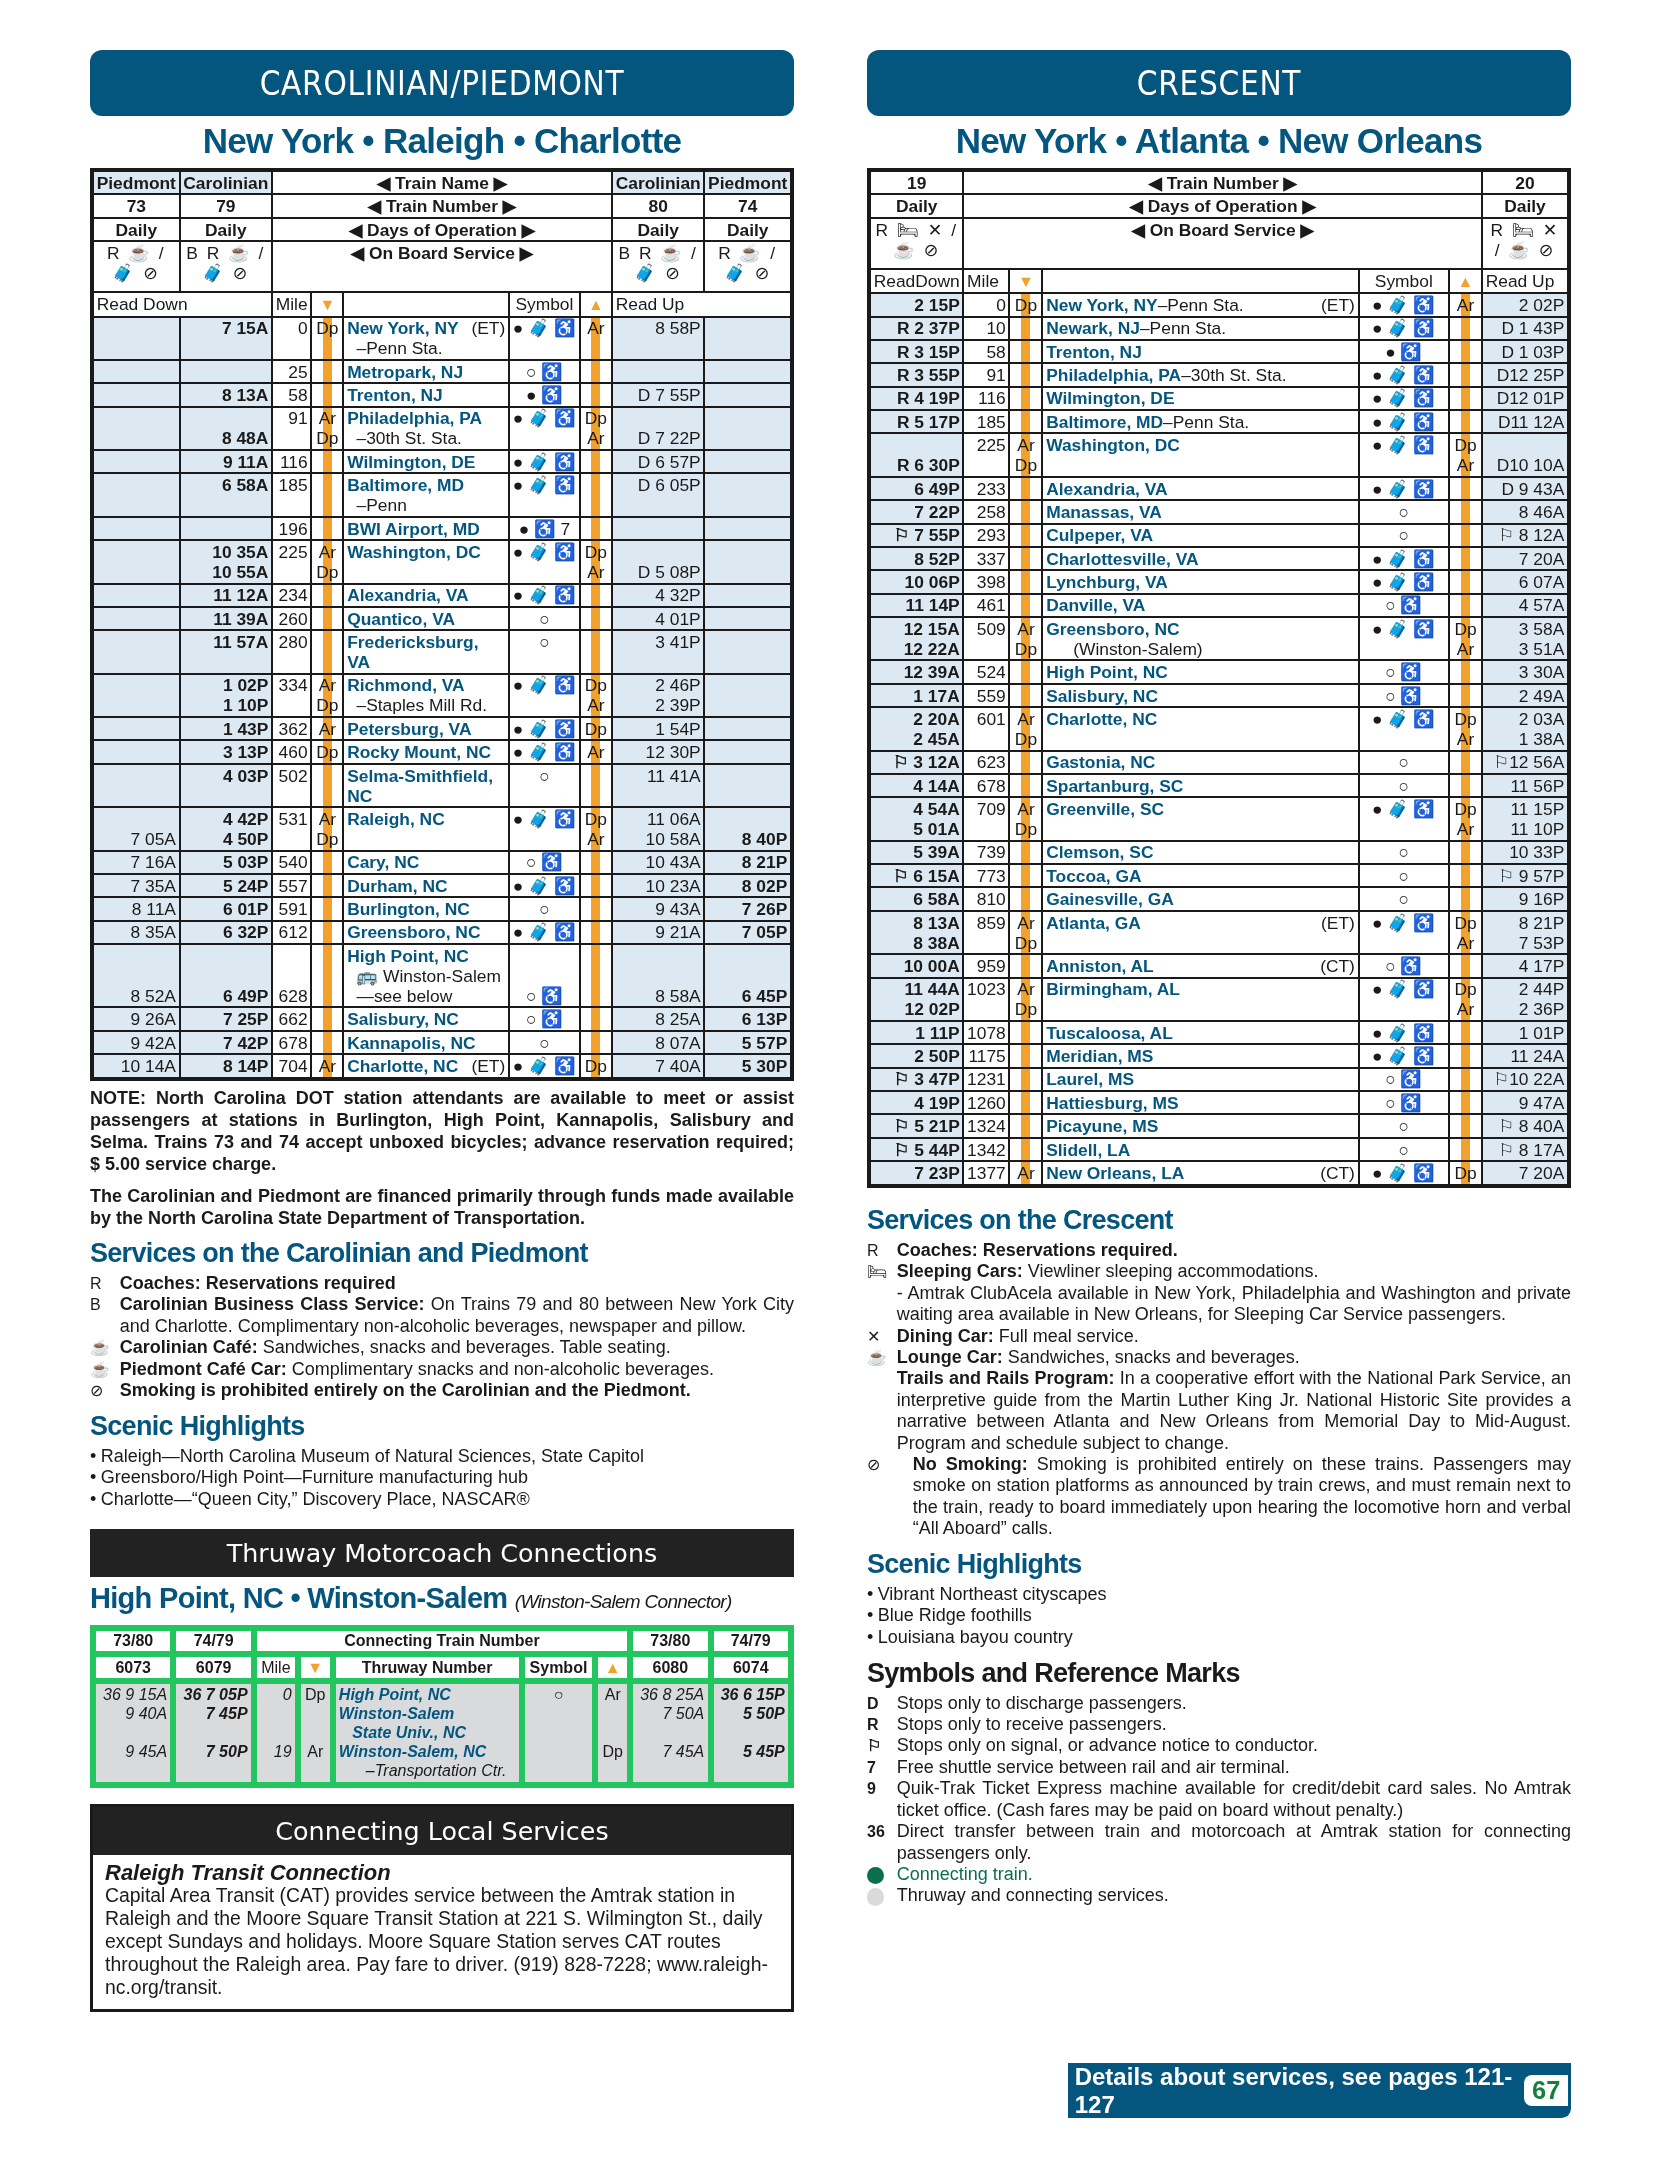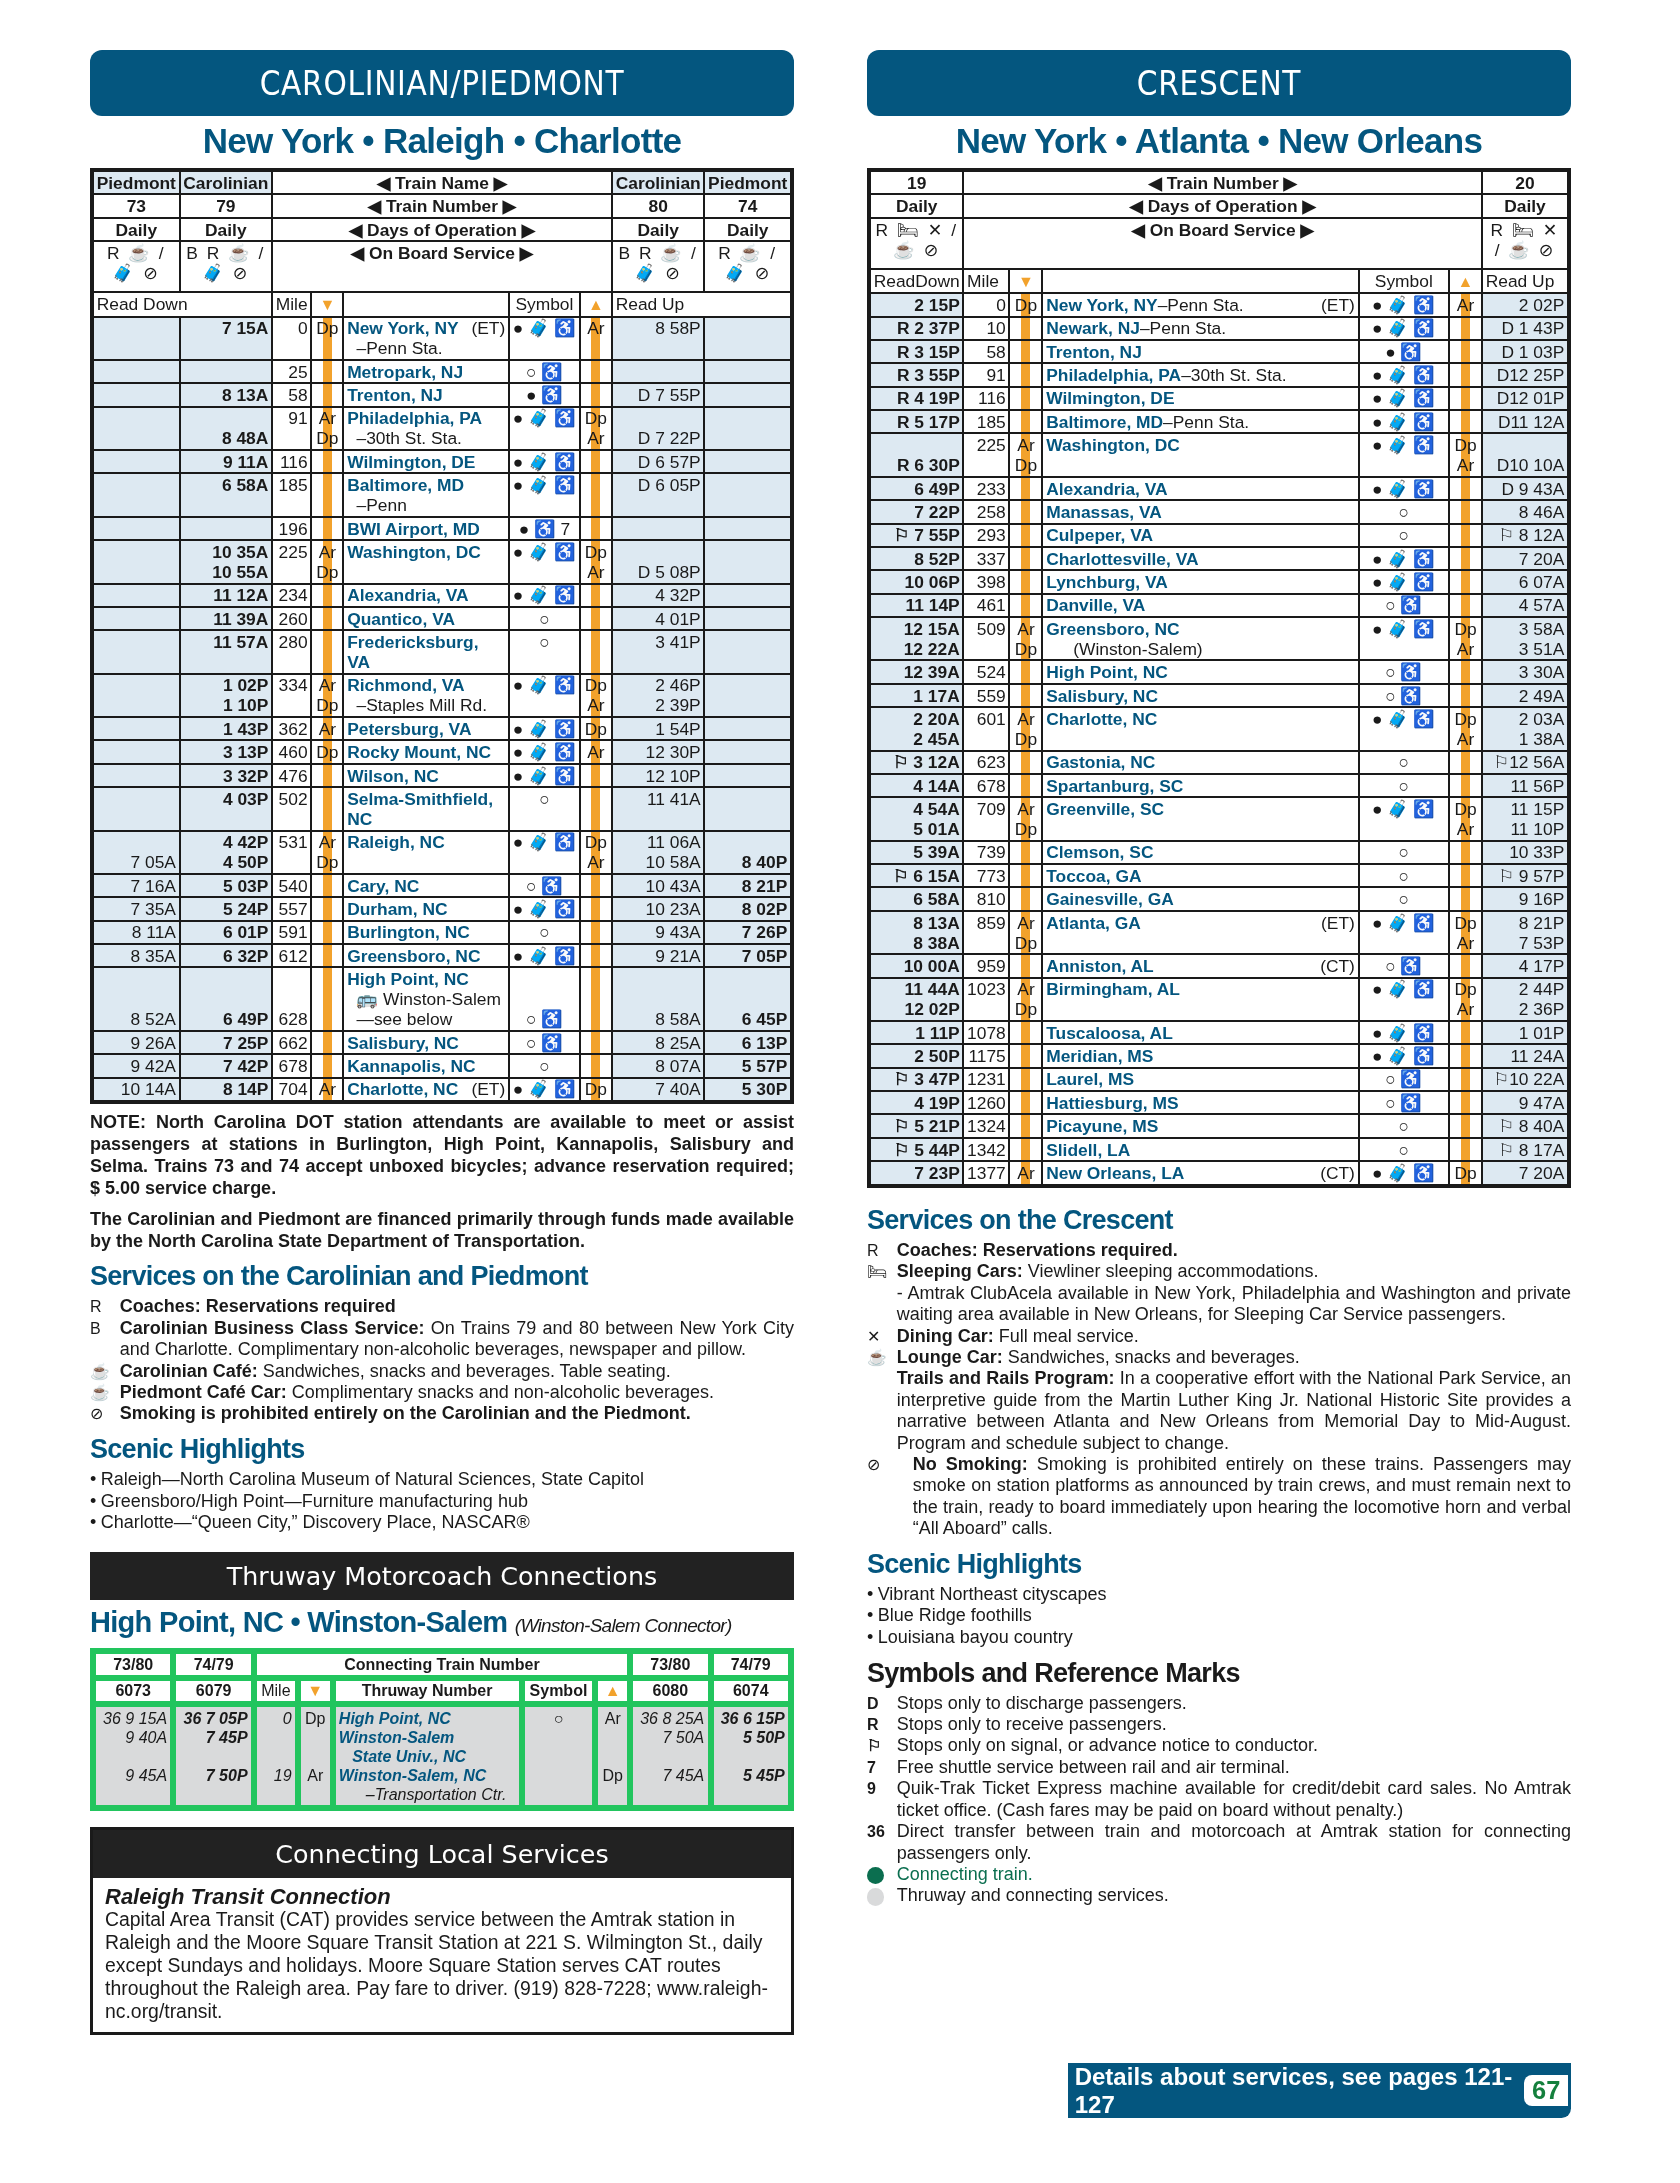--- a/index.html
+++ b/index.html
@@ -265,31 +265,20 @@
           <td class="mile" style="white-space: pre;">460</td>
           <td class="ad arrowcol" style="white-space: pre;">Dp</td>
           <td class="st"><span>Rocky Mount, NC</span></td>
           <td class="syms" style="white-space: pre;">● 🧳 ♿</td>
           <td class="ad arrowcol" style="white-space: pre;">Ar</td>
           <td class="time blue">12 30P</td>
           <td class="time blue b"></td>
         </tr>
         <tr>
           <td class="time blue" style="white-space: pre;"></td>
-          <td class="time blue b" style="white-space: pre;">3 32P</td>
-          <td class="mile" style="white-space: pre;">476</td>
-          <td class="ad arrowcol" style="white-space: pre;"></td>
-          <td class="st"><span>Wilson, NC</span></td>
-          <td class="syms" style="white-space: pre;">● 🧳 ♿</td>
-          <td class="ad arrowcol" style="white-space: pre;"></td>
-          <td class="time blue">12 10P</td>
-          <td class="time blue b"></td>
-        </tr>
-        <tr>
-          <td class="time blue" style="white-space: pre;"></td>
           <td class="time blue b" style="white-space: pre;">4 03P</td>
           <td class="mile" style="white-space: pre;">502</td>
           <td class="ad arrowcol" style="white-space: pre;"></td>
           <td class="st"><span>Selma-Smithfield, NC</span></td>
           <td class="syms" style="white-space: pre;">○</td>
           <td class="ad arrowcol" style="white-space: pre;"></td>
           <td class="time blue">11 41A</td>
           <td class="time blue b"></td>
         </tr>
         <tr>

